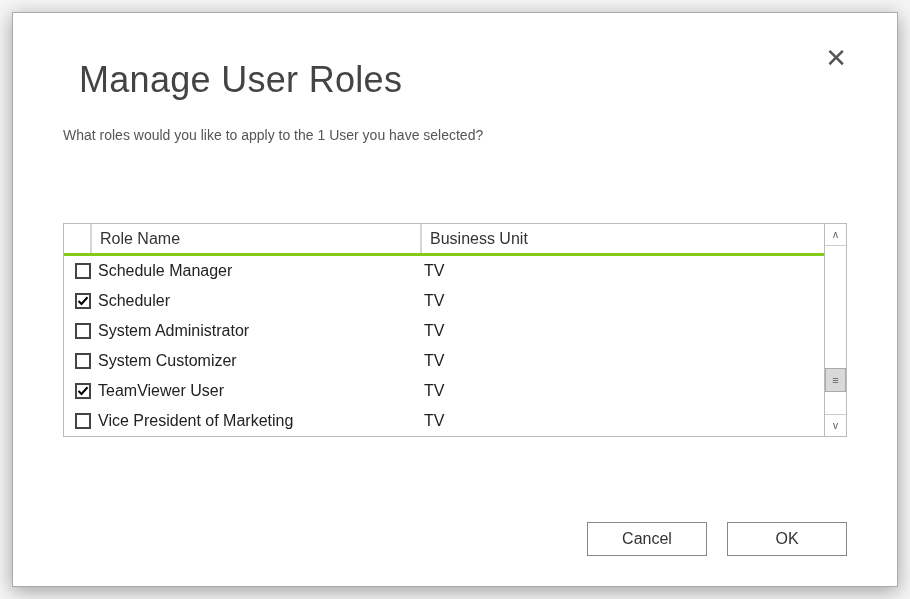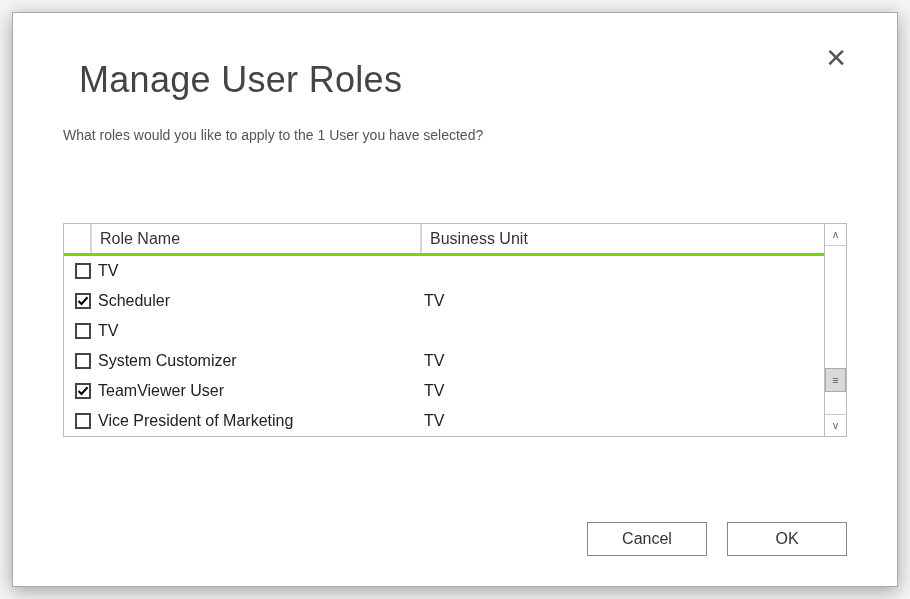--- a/index.html
+++ b/index.html
@@ -167,37 +167,39 @@
       <div class="thead">
         <div class="th th-check"></div>
         <div class="th th-role">Role Name</div>
         <div class="th th-bu">Business Unit</div>
       </div>
       <div class="tbody" id="tbody">
           <div class="trow">
             <div class="cell-check">
               <span class="chk"></span>
             </div>
+            <div class="cell-role">Schedule Manager</div>
             <div class="cell-bu">TV</div>
           </div>
           <div class="trow">
             <div class="cell-check">
               <span class="chk checked">
                 <svg viewBox="0 0 16 16" width="12" height="12">
                   <path d="M2 8 L6 12 L14 3"></path>
                 </svg>
               </span>
             </div>
             <div class="cell-role">Scheduler</div>
             <div class="cell-bu">TV</div>
           </div>
           <div class="trow">
             <div class="cell-check">
               <span class="chk"></span>
             </div>
+            <div class="cell-role">System Administrator</div>
             <div class="cell-bu">TV</div>
           </div>
           <div class="trow">
             <div class="cell-check">
               <span class="chk"></span>
             </div>
             <div class="cell-role">System Customizer</div>
             <div class="cell-bu">TV</div>
           </div>
           <div class="trow">

